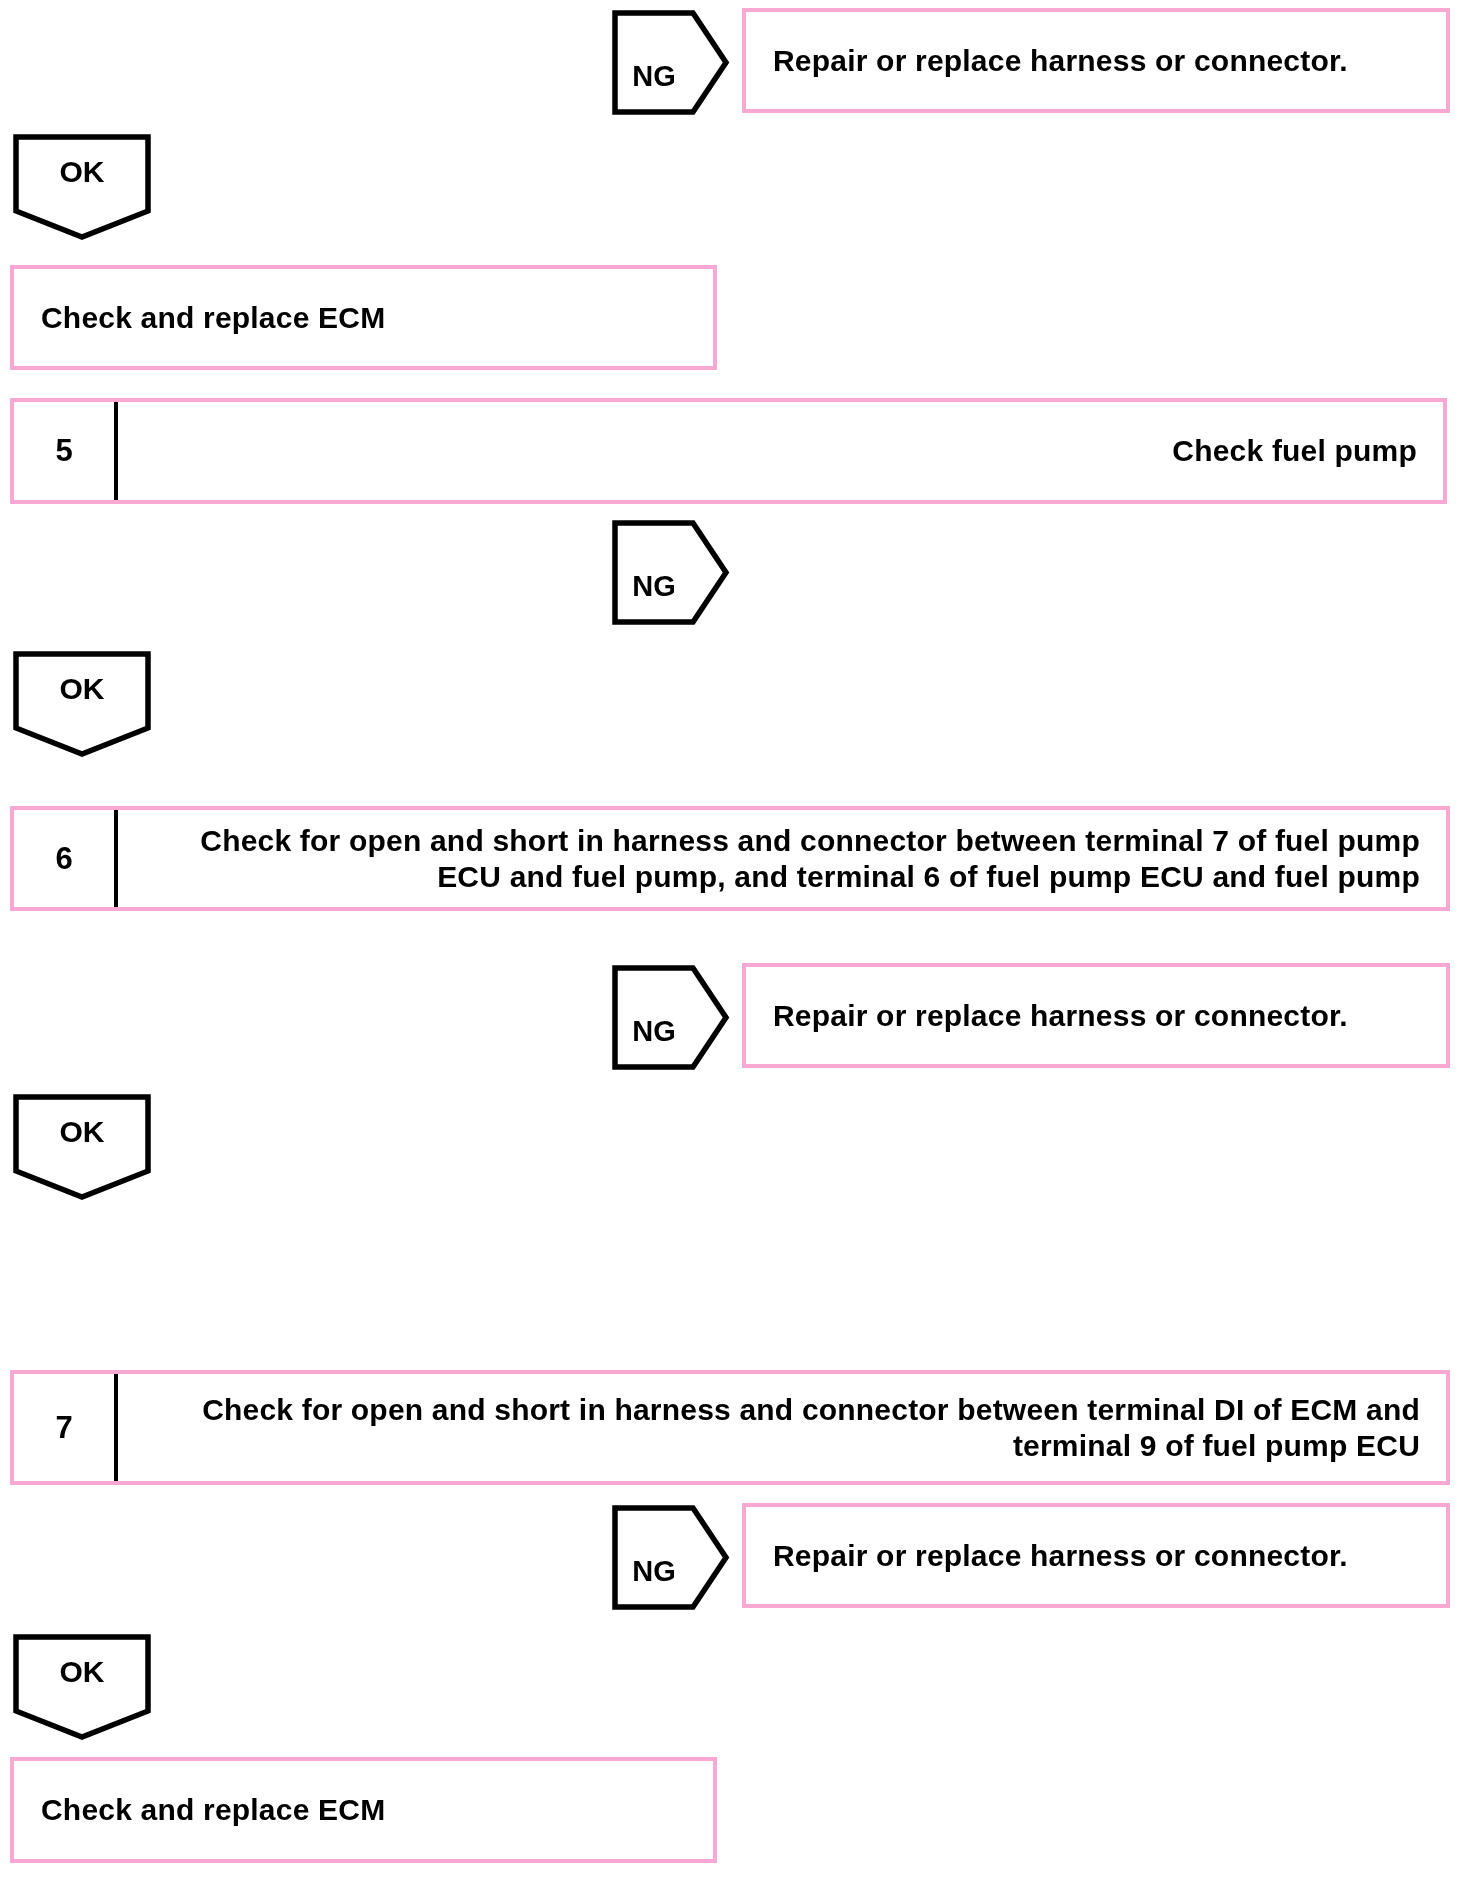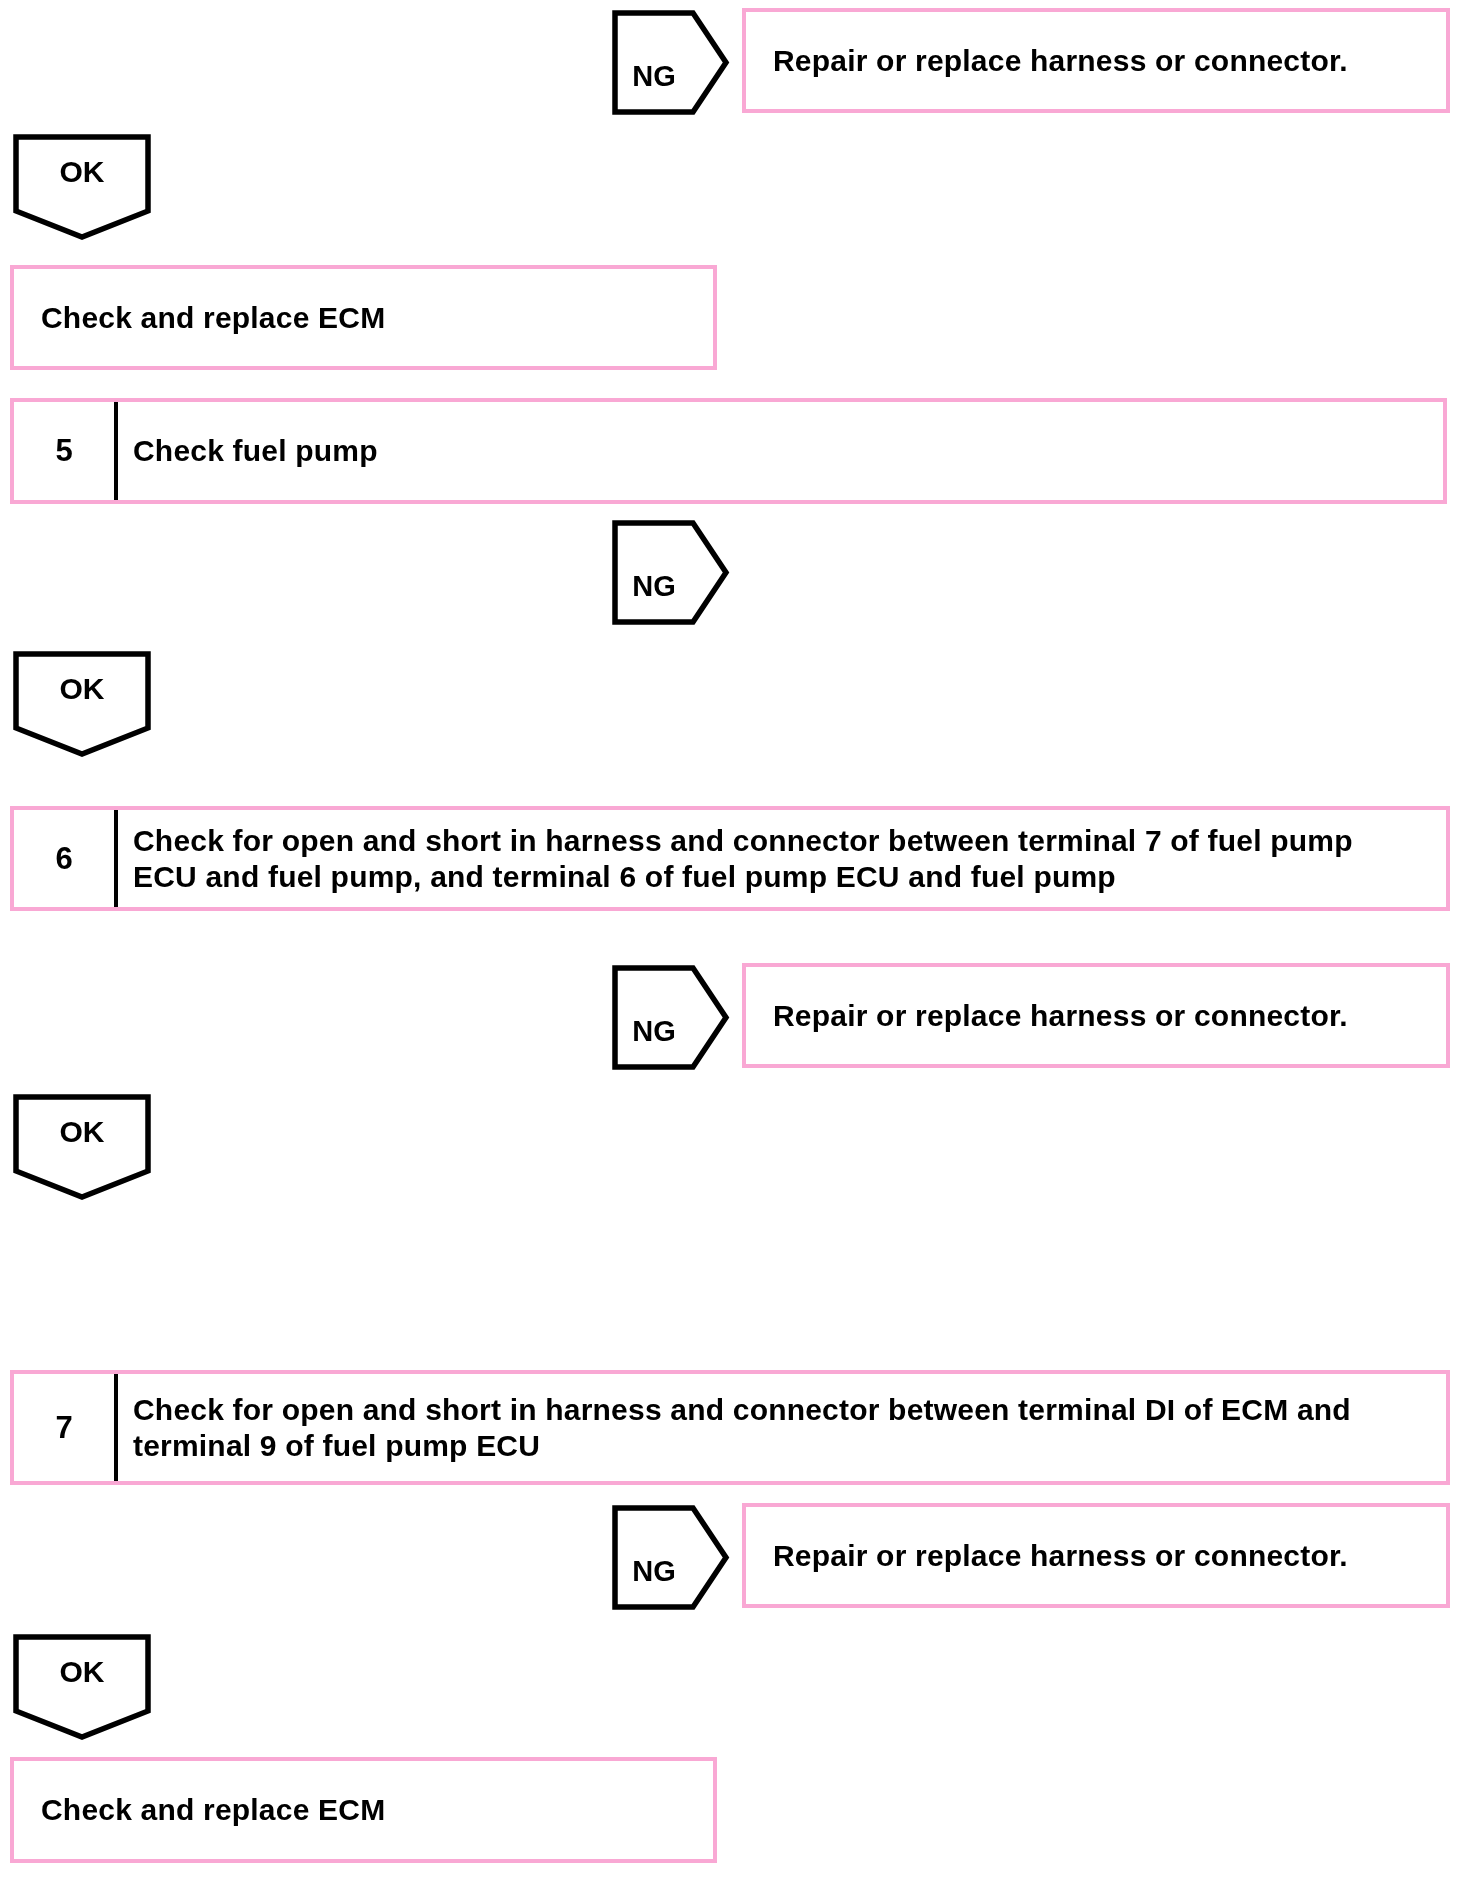--- a/index.html
+++ b/index.html
@@ -15,21 +15,21 @@
   .result-box { padding-left:27px; font-size:30px; letter-spacing:0.2px; }
   .action-box { padding-left:27px; font-size:30px; letter-spacing:0.2px; }
   .step-box   { padding:0; align-items:stretch; }
   .step-num {
     flex:0 0 100px; border-right:4px solid #000;
     display:flex; align-items:center; justify-content:center;
     font-size:31px;
   }
   .step-text {
     flex:1 1 auto; display:flex; flex-direction:column; justify-content:center;
-    padding:6px 26px 6px 15px; font-size:30px; line-height:36px; letter-spacing:0.2px;
+    padding:6px 26px 6px 15px; font-size:30px; line-height:36px; letter-spacing:0.2px;text-align:right;
   }
   .shape { position:absolute; left:0; top:0; width:100%; height:100%; }
   .ng-wrap, .ok-wrap { position:absolute; }
   .ng-label {
     position:absolute; left:0; top:0; width:84px; height:100%;
     display:flex; align-items:center; justify-content:center; font-size:29px;margin-top:14px;
   }
   .ok-label {
     position:absolute; left:0; top:0; width:100%; height:78px;
     display:flex; align-items:center; justify-content:center; font-size:30px;

